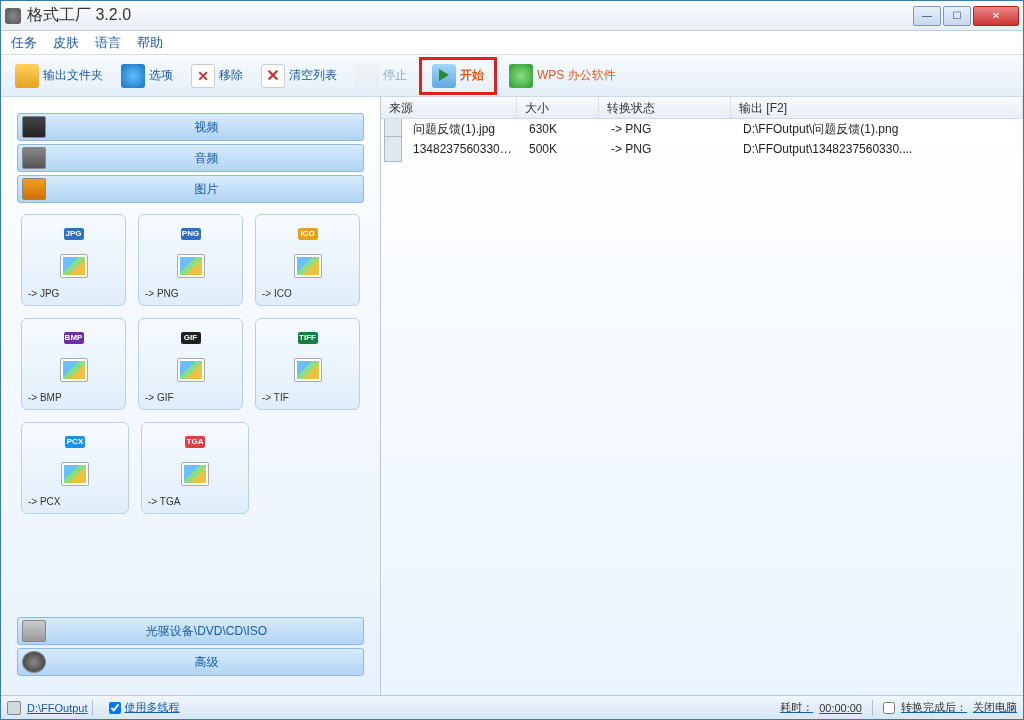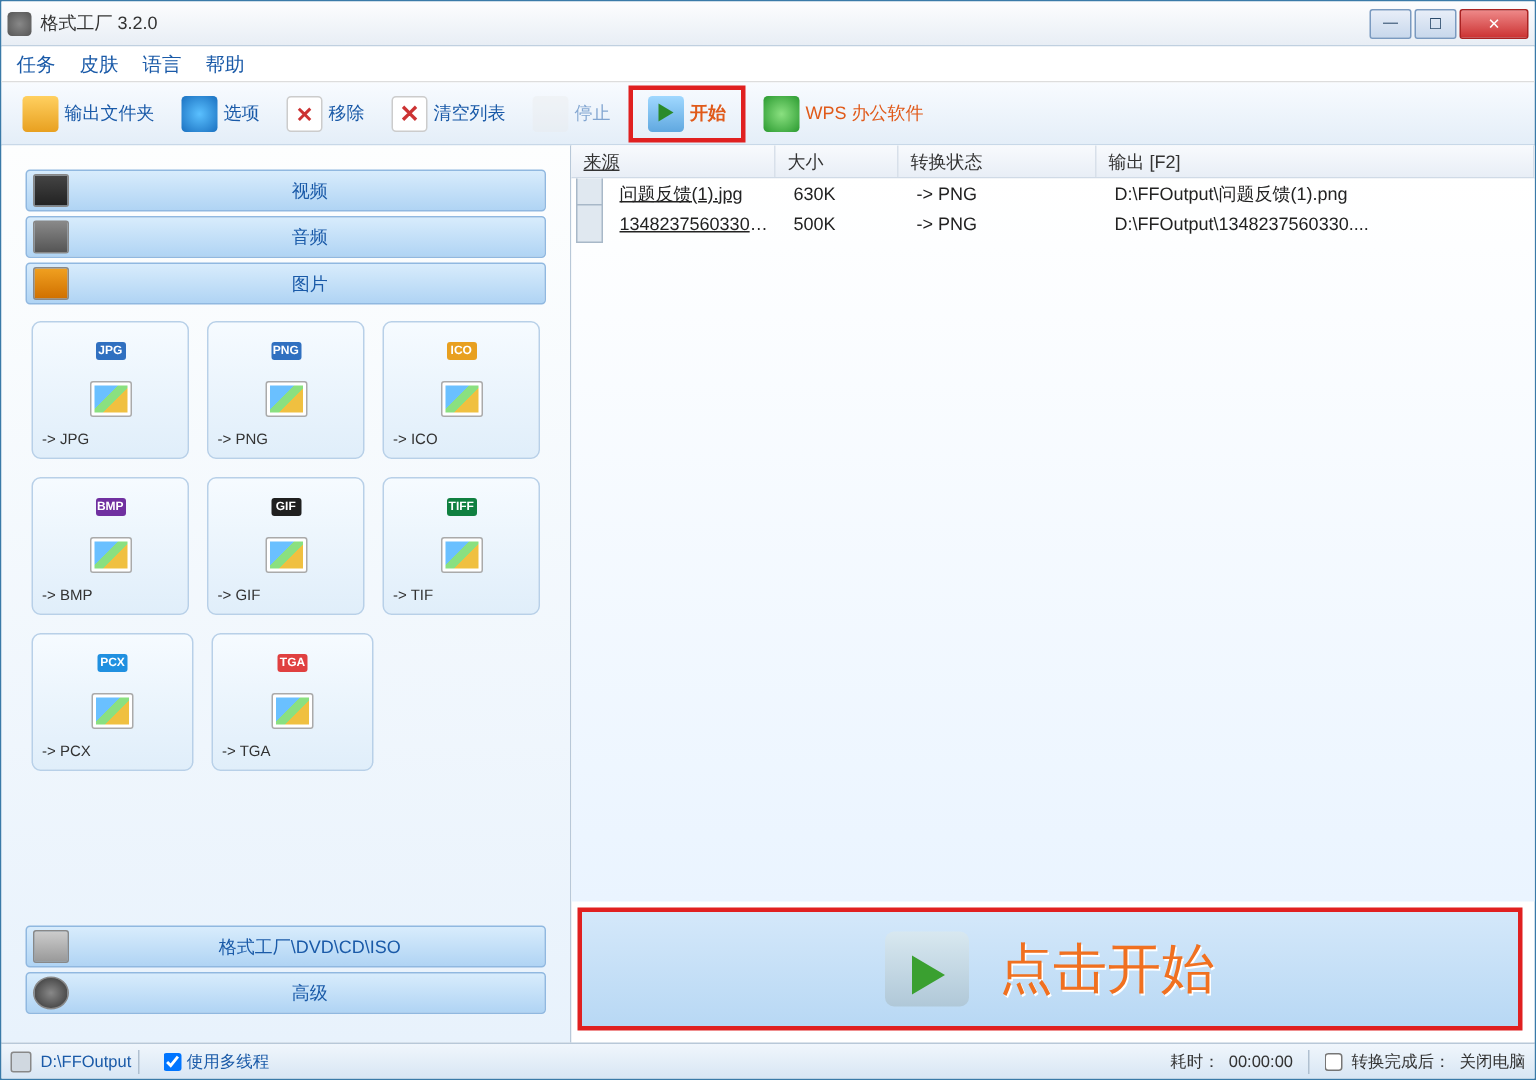--- a/index.html
+++ b/index.html
@@ -1,21 +1,21 @@
 <!DOCTYPE html>
 <html><head>
 <meta charset="utf-8">
 <style>
 * { box-sizing: border-box; margin: 0; padding: 0; font-family: "Microsoft YaHei", "SimSun", sans-serif; }
 body { width: 1024px; height: 720px; overflow: hidden; background: #f0f0f0; }
 
 .window { width: 1024px; height: 720px; border: 1px solid #3a7aa8; background: #fff; display: flex; flex-direction: column; }
 .titlebar { height: 30px; background: linear-gradient(#fdfdfe, #e8eef5); display: flex; align-items: center; padding: 0 4px; border-bottom: 1px solid #c0d0e0; }
 .titlebar .app-icon { width: 16px; height: 16px; margin-right: 6px; background: radial-gradient(#888,#555); border-radius: 3px; }
-.titlebar .title { font-size: 12px; color: #333; flex: 1; }
+.titlebar .title { font-size: 16px; color: #333; flex: 1; }
 .win-controls { display: flex; gap: 2px; }
 .win-btn { width: 28px; height: 20px; background: linear-gradient(#e8eef8,#c8d8ec); border: 1px solid #7a9ac0; border-radius: 2px; display:flex; align-items:center; justify-content:center; font-size:10px; color:#2a4a6a; cursor:pointer; }
 .win-btn.close { background: linear-gradient(#e88,#c33); border-color:#a22; color:#fff; width: 46px; }
 
 .menubar { height: 24px; display: flex; align-items: center; padding: 0 10px; gap: 16px; background: #fff; border-bottom: 1px solid #ddd; }
 .menubar span { font-size: 13px; color: #1a5aa8; cursor: pointer; }
 
 .toolbar { height: 42px; background: linear-gradient(#f8fbff,#e4eef8); border-bottom: 1px solid #c8d8e8; display:flex; align-items:center; padding: 0 8px; gap: 6px; }
 .tb-item { display:flex; align-items:center; gap:4px; padding: 2px 6px; font-size:12px; color:#1a5aa8; cursor:pointer; }
 .tb-item .ico { width:24px; height:24px; border-radius:3px; display:flex; align-items:center; justify-content:center; font-size:14px; }
@@ -50,32 +50,32 @@
 .format-tile { width: 108px; height: 92px; background: linear-gradient(#f6fbff,#e0eefa); border:1px solid #b8d0e8; border-radius:6px; padding:6px; cursor:pointer; display:flex; flex-direction:column; }
 .tile-inner { flex:1; display:flex; flex-direction:column; align-items:center; justify-content:center; }
 .badge { width:20px; height:12px; border-radius:2px; font-size:8px; color:#fff; display:flex; align-items:center; justify-content:center; font-weight:bold; margin-bottom:14px; }
 .thumb { width:28px; height:24px; background:#fff; border:1px solid #aaa; border-radius:2px; position:relative; overflow:hidden; }
 .thumb::before { content:""; position:absolute; inset:2px; background: linear-gradient(135deg,#6ac0ff 40%,#8ae080 40%,#8ae080 60%,#f0c040 60%); }
 .tile-label { font-size:10px; color:#333; margin-top:4px; }
 
 .main { flex:1; display:flex; flex-direction:column; background:#fff; }
 .list-header { height:22px; background: linear-gradient(#f8fafd,#e8eef6); border-bottom:1px solid #d0dae6; display:flex; font-size:12px; color:#333; }
 .list-header > div { padding:3px 8px; border-right:1px solid #d8e0ea; }
-.col-src { width:136px;text-decoration:underline; } .col-size { width:82px; } .col-stat { width:132px; } .col-out { flex:1; }
+.col-src { width:136px; } .col-size { width:82px; } .col-stat { width:132px; } .col-out { flex:1; }
 .list-rows { flex:1; background: linear-gradient(180deg,#fff 0%,#eaf4ff 100%); overflow:auto; }
 .row { display:flex; font-size:12px; color:#222; height:20px; align-items:center; }
 .row .rico { width:16px; height:14px; margin:0 3px; background:#e0e8f0; border:1px solid #a8b8c8; }
 .row > div { padding:12px 8px; white-space:nowrap; overflow:hidden; text-overflow:ellipsis; }
 
 .big-start { height:82px; margin:4px 8px 8px 4px; border:3px solid #e02020; background: linear-gradient(#d4e8fa,#b8d8f4); display:flex; align-items:center; justify-content:center; gap:20px; cursor:pointer; }
 .big-start .big-ico { width:56px; height:50px; background: linear-gradient(#d8e8f0,#b0c8d8); border-radius:6px; position:relative; }
 .big-start .big-ico::after { content:""; position:absolute; left:18px; bottom:8px; border-left:22px solid #3aa030; border-top:13px solid transparent; border-bottom:13px solid transparent; }
 .big-start .big-text { font-size:36px; color:#f07020; font-weight:500; text-shadow:1px 1px 0 #fff; font-family:"SimSun"; }
 
-.statusbar { height:24px; background: linear-gradient(#f0f6fc,#d8e6f4); border-top:1px solid #b8c8d8; display:flex; align-items:center; font-size:11px; color:#1a5aa8; padding:0 6px; }
+.statusbar { height:24px; background: linear-gradient(#f0f6fc,#d8e6f4); border-top:1px solid #b8c8d8; display:flex; align-items:center; font-size:11px; color:#1a5aa8; padding:0 6px;text-decoration:underline; }
 .statusbar .sb-left { display:flex; align-items:center; gap:6px; }
 .statusbar .disk-ico { width:14px; height:14px; background:#d0d8e0; border:1px solid #888; border-radius:2px; }
 .statusbar .sb-mid { margin-left:12px; display:flex; align-items:center; gap:4px; }
 .statusbar .sb-right { margin-left:auto; display:flex; align-items:center; gap:6px; color:#333; }
 .sep { width:1px; height:16px; background:#b0c0d0; margin:0 4px; }
 input[type=checkbox]{ width:12px; height:12px; }
 </style>
 </head>
 <body>
 
@@ -203,21 +203,21 @@
                 <div class="badge" style="background:#e04040">TGA</div>
                 <div class="thumb"></div>
               </div>
               <div class="tile-label">-&gt; TGA</div>
             </div>
           </div>
         </div>
 
       <div class="cat-bar">
           <div class="cat-ico d"></div>
-          <div class="cat-label">格式工厂\DVD\CD\ISO</div>
+          <div class="cat-label">光驱设备\DVD\CD\ISO</div>
         </div>
       <div class="cat-bar">
           <div class="cat-ico adv"></div>
           <div class="cat-label">高级</div>
         </div>
     </div>
 
     <div class="main">
       <div class="list-header">
         <div class="col-src">来源</div>
@@ -235,24 +235,20 @@
           </div>
           <div class="row">
             <div class="rico"></div>
             <div class="col-src" style="width:116px">1348237560330.jpg</div>
             <div class="col-size">500K</div>
             <div class="col-stat">-&gt; PNG</div>
             <div class="col-out">D:\FFOutput\1348237560330....</div>
           </div>
         </div>
 
-      <div class="big-start">
-        <div class="big-ico"></div>
-        <div class="big-text">点击开始</div>
-      </div>
     </div>
   </div>
 
   <div class="statusbar">
     <div class="sb-left">
       <div class="disk-ico"></div>
       <span>D:\FFOutput</span>
     </div>
     <div class="sep"></div>
     <div class="sb-mid">

